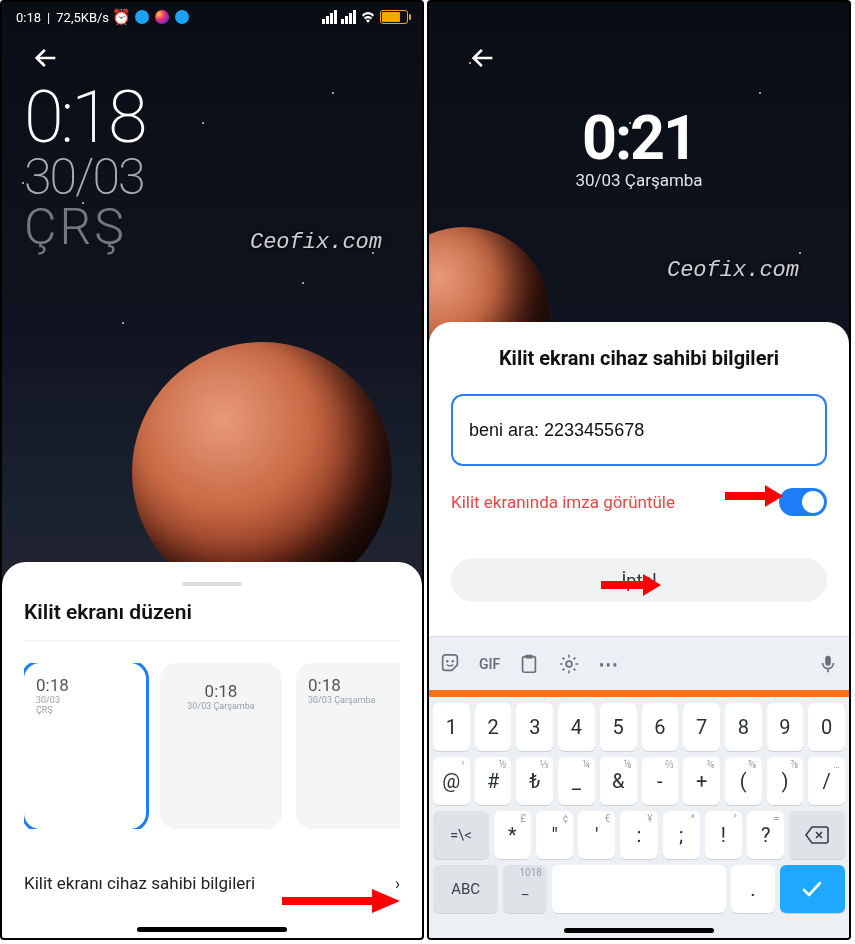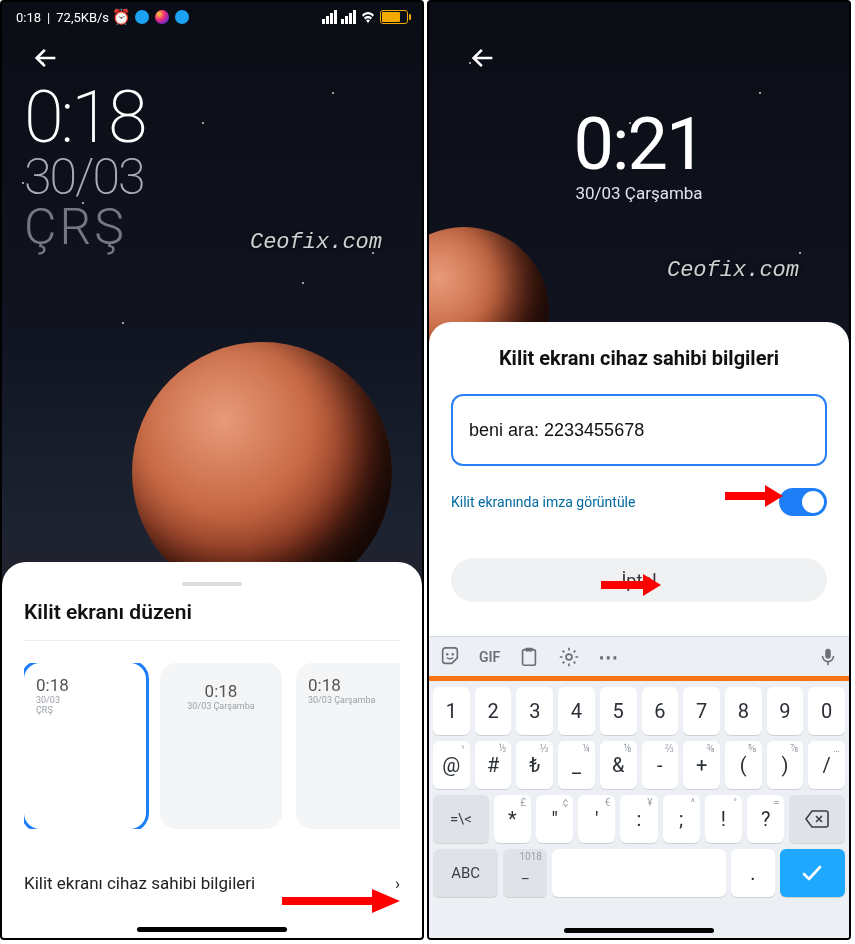--- a/index.html
+++ b/index.html
@@ -93,52 +93,52 @@
   .card .cs{font-size:9px;color:#9aa0a8}
   .card.center{text-align:center;padding-top:18px}
   .ownerRow{display:flex;align-items:center;justify-content:space-between;margin-top:44px}
   .ownerRow span{font-size:17px;color:#222}
   .chev{color:#b8bcc4;font-size:22px}
   .redArrowL{position:absolute;pointer-events:none}
   .gesture{position:absolute;bottom:6px;left:50%;transform:translateX(-50%);width:150px;height:5px;border-radius:4px;background:#000}
 
   
   .centerClock{position:absolute;top:100px;left:0;right:0;text-align:center;color:#fff;z-index:4}
-  .centerClock .t{font-size:72px;font-weight:400;letter-spacing:-2px}
+  .centerClock .t{font-size:61px;font-weight:700;letter-spacing:-2px}
   .centerClock .ds{font-size:17px;color:#dfe3ea;margin-top:-4px}
 
   .sheetR{
     position:absolute;left:0;right:0;top:320px;bottom:0;
     background:#fff;border-radius:22px 22px 0 0;z-index:6;padding:24px 22px 0;
     display:flex;flex-direction:column;
   }
   .sheetR h2{font-size:20px;font-weight:700;text-align:center;color:#111;margin-bottom:24px}
   .ownerInput{
     width:100%;height:72px;border:2px solid #2a7ef6;border-radius:12px;
     padding:0 16px;font-size:18px;color:#111;outline:none;
   }
   .switchRow{display:flex;align-items:center;justify-content:space-between;margin-top:22px}
-  .switchRow span{font-size:14px;color:#0369a1}
+  .switchRow span{font-size:17px;color:#ef4444}
   .toggle{width:48px;height:28px;border-radius:16px;background:#1e7ef7;position:relative}
   .toggle::after{content:"";position:absolute;right:3px;top:3px;width:22px;height:22px;border-radius:50%;background:#fff}
   .redArrowR1{position:absolute;pointer-events:none}
 
   .btnRow{display:flex;gap:16px;margin-top:42px;align-items:center;position:relative}
   .btn{flex:1;height:44px;border-radius:28px;display:flex;align-items:center;justify-content:center;font-size:18px;font-weight:400}
   .btn.cancel{background:#f0f1f3;color:#333}
   .btn.ok{background:#0a84ff;color:#fff}
   .redArrowR2{position:absolute;pointer-events:none}
 
   
   .kb{
     position:absolute;left:0;right:0;bottom:0;height:302px;
     background:#eceff3;z-index:7;border-top:1px solid #d7dbe0;
     display:flex;flex-direction:column;
   }
-  .kbTop{height:44px;display:flex;align-items:center;justify-content:space-between;padding:0 10px;border-bottom:5px solid #f97316}
+  .kbTop{height:60px;display:flex;align-items:center;justify-content:space-between;padding:0 10px;border-bottom:7px solid #f97316}
   .kbTop .l,.kbTop .r{display:flex;align-items:center;gap:18px;color:#6b7078;font-size:14px;font-weight:600}
   .kbTop svg{width:22px;height:22px;fill:#6b7078}
   .kbRows{flex:1;display:flex;flex-direction:column;padding:6px 4px 4px;gap:6px}
   .krow{display:flex;gap:5px}
   .key{
     flex:1;height:48px;background:#fff;border-radius:6px;
     display:flex;align-items:center;justify-content:center;
     color:#2b2f36;font-size:20px;position:relative;
     box-shadow:0 1px 0 rgba(0,0,0,.12);
   }

